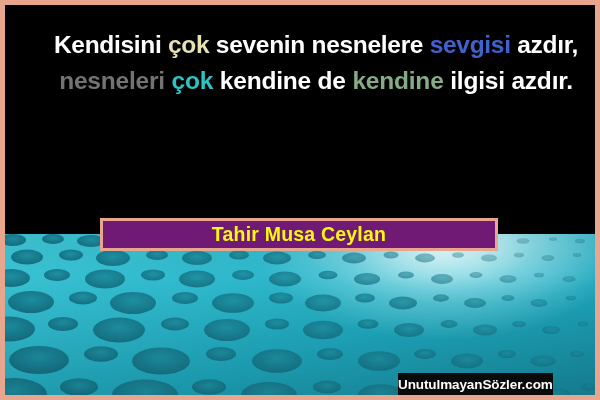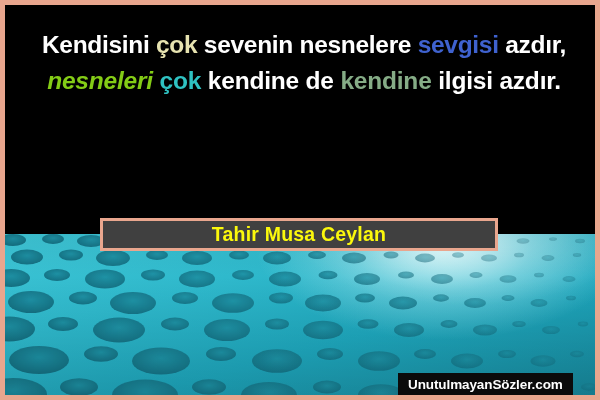--- a/index.html
+++ b/index.html
@@ -18,21 +18,21 @@
     height: 400px;
     overflow: hidden;
     background: #000000;
     box-sizing: border-box;
     border: 5px solid #e9a68e;
   }
 
   
   #quote-panel {
     position: absolute;
-    left: 4px;
+    left: 16px;
     top: 0;
     width: 480px;
     height: 229px;
     background: #000000;
     z-index: 3;
   }
 
   #quote-text {
     position: absolute;
     left: 0;
@@ -120,21 +120,21 @@
   
   #watermark {
     position: absolute;
     left: 393px;
     top: 368px;
     height: 22px;
     background: #0b0b0b;
     z-index: 6;
     display: flex;
     align-items: center;
-    padding: 0 10px;
+    padding: 0 0;
     box-sizing: border-box;
   }
   #watermark-text {
     color: #ffffff;
     font-family: "Liberation Sans", sans-serif;
     font-weight: bold;
     font-size: 13.5px;
     letter-spacing: -0.1px;
     white-space: nowrap;
   }
@@ -273,26 +273,26 @@
     </svg>
     <div id="photo-sheen"></div>
   </div>
 
   <div id="quote-panel">
     <div id="quote-text">
       <div id="quote-line-1">
         <span class="w-hl" style="color: rgb(255, 255, 255);">Kendisini </span><span class="w-hl" style="color: rgb(231, 227, 176);">çok</span><span class="w-hl" style="color: rgb(255, 255, 255);"> sevenin nesnelere </span><span class="w-hl" style="color: rgb(63, 98, 207);">sevgisi</span><span class="w-hl" style="color: rgb(255, 255, 255);"> azdır,</span>
       </div>
       <div id="quote-line-2">
-        <span class="w-hl" style="color: #84cc16; font-style: italic;">nesneleri </span><span class="w-hl" style="color: rgb(47, 194, 194);">çok</span><span class="w-hl" style="color: rgb(255, 255, 255);"> kendine de </span><span class="w-hl" style="color: rgb(133, 172, 134); margin-top: 17px;">kendine</span><span class="w-hl" style="color: rgb(255, 255, 255);"> ilgisi azdır.</span>
+        <span class="w-hl" style="color: #737373;">nesneleri </span><span class="w-hl" style="color: rgb(47, 194, 194);">çok</span><span class="w-hl" style="color: rgb(255, 255, 255);"> kendine de </span><span class="w-hl" style="color: rgb(133, 172, 134); margin-top: 17px;">kendine</span><span class="w-hl" style="color: rgb(255, 255, 255);"> ilgisi azdır.</span>
       </div>
     </div>
   </div>
 
-  <div id="author-box" style="border-color: rgb(233, 166, 142); background: #404040;">
+  <div id="author-box" style="border-color: rgb(233, 166, 142); background: #701a75;">
     <span id="author-name" style="color: rgb(251, 248, 12);">Tahir Musa Ceylan</span>
   </div>
 
   <div id="watermark" style="background: rgb(11, 11, 11);">
     <span id="watermark-text" style="color: rgb(255, 255, 255);">UnutulmayanSözler.com</span>
   </div>
 
 </div>
 
 </body></html>

